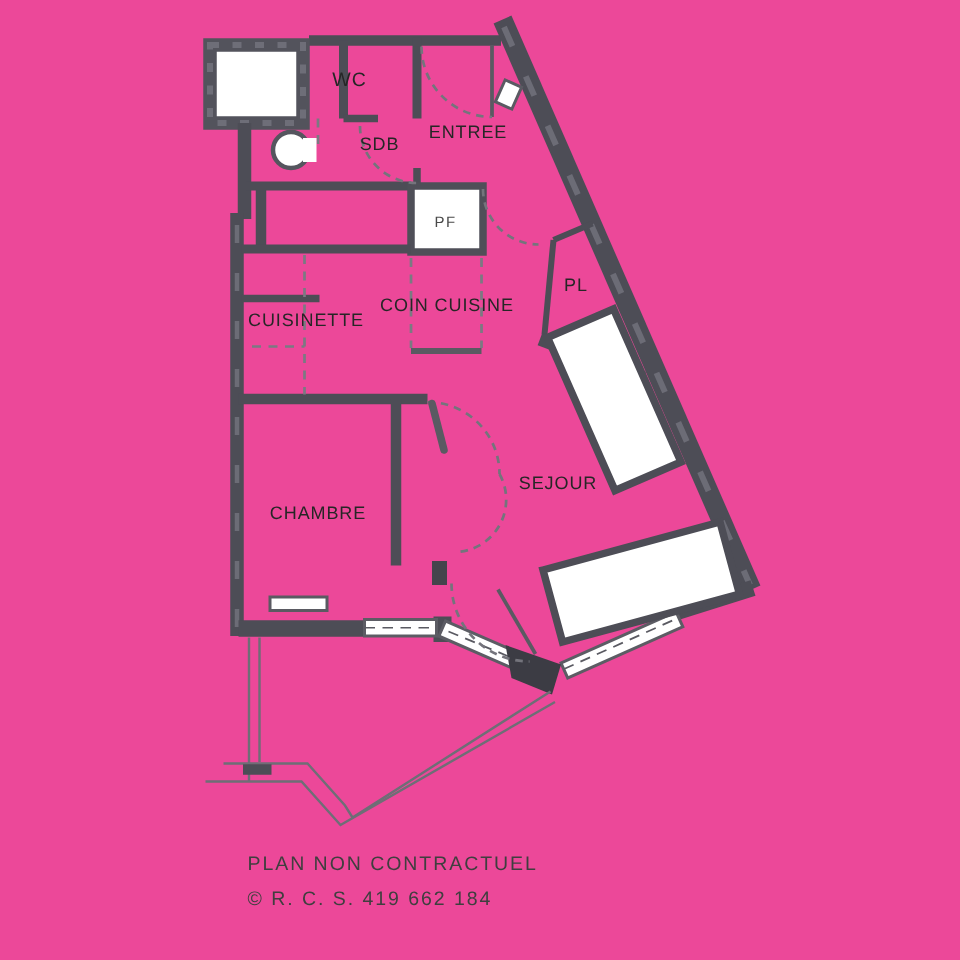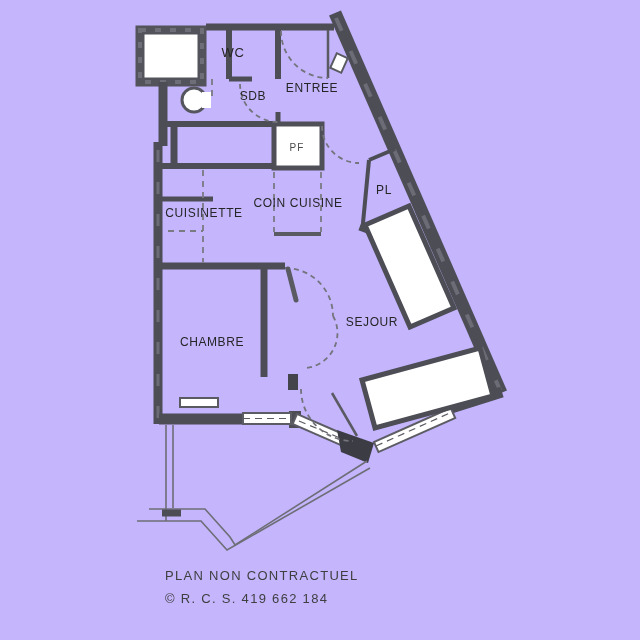--- a/index.html
+++ b/index.html
@@ -1,16 +1,16 @@
 <!DOCTYPE html>
 <html><head>
 <meta charset="utf-8">
 <style>
   html,body{margin:0;padding:0;background:#ffffff;width:640px;height:640px;overflow:hidden;}
-  .canvas{position:relative;width:640px;height:640px;background:#c4b5fd;}
+  .canvas{position:relative;width:640px;height:640px;background:#ec4899;}
   svg{display:block;}
   .room-label{font-family:"Liberation Sans",sans-serif;font-size:12px;fill:#262626;letter-spacing:0.6px;}
   .room-label.big{font-size:13px;}
   .room-label.small{font-size:10px;fill:#4a4a4a;letter-spacing:1px;}
   .footer-label{font-family:"Liberation Sans",sans-serif;font-size:13px;fill:#3f3f3f;letter-spacing:1.3px;}
   .wall{stroke:#4d4d56;fill:none;}
   .wall-fill{fill:#4d4d56;stroke:none;}
   .texture{stroke:#7d7d87;fill:none;opacity:.65;}
   .win{stroke:#5c5c64;fill:#ffffff;}
   .thin{stroke:#5a5a62;fill:none;}

